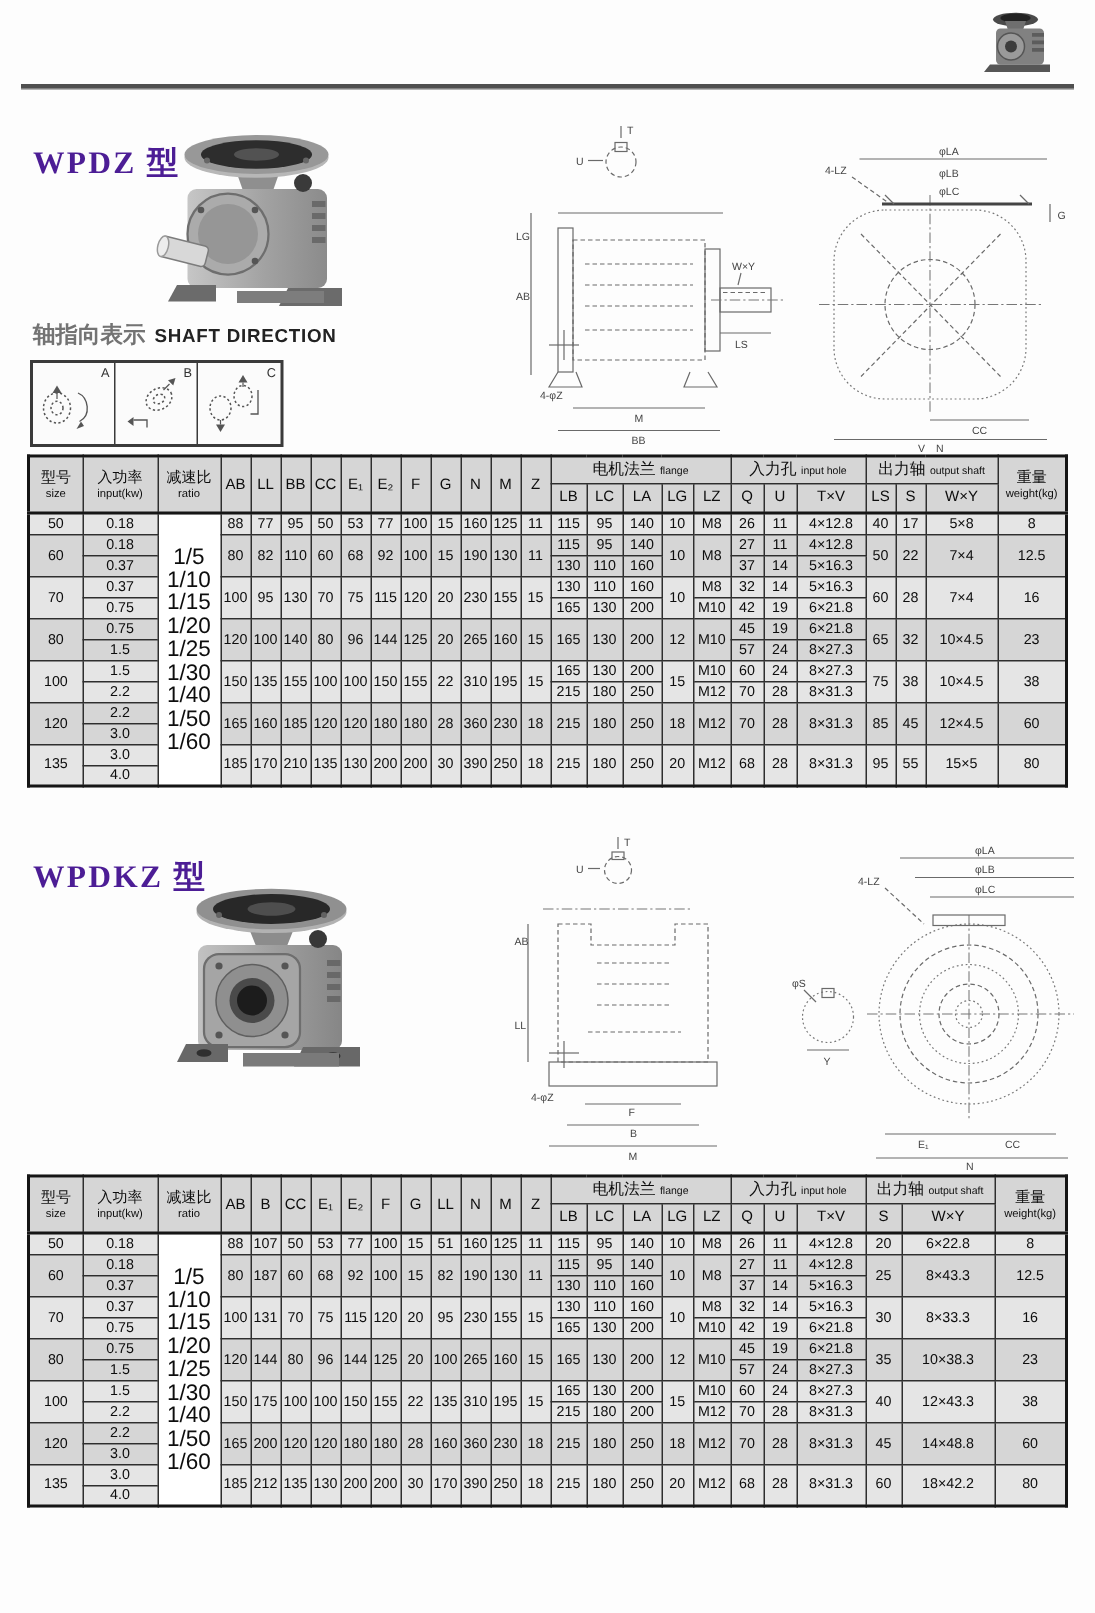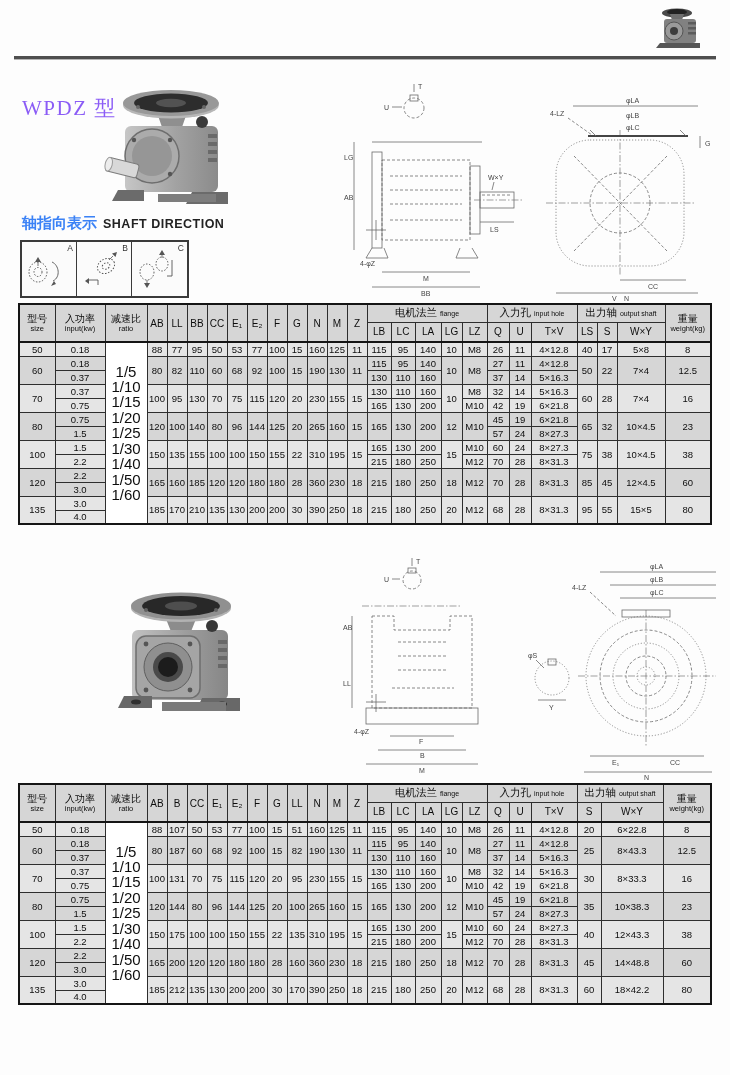--- a/index.html
+++ b/index.html
@@ -1,23 +1,23 @@
 <!DOCTYPE html>
 <html><head>
 <meta charset="utf-8">
 <style>
   *{margin:0;padding:0;box-sizing:border-box}
   html,body{background:#ffffff}
   body{font-family:"Liberation Sans",sans-serif;color:#111}
   .page{position:relative;width:730px;height:1075px;background:#fdfdfd;overflow:hidden}
   .abs{position:absolute}
   .toprule{left:14px;top:56px;width:702px;height:4px;background:#4f4f4f;border-bottom:1px solid #b5b5b5}
-  .model-heading{font-family:"Liberation Serif",serif;font-weight:normal;font-size:21px;letter-spacing:1.5px;color:#8b5cf6;white-space:nowrap}
+  .model-heading{font-family:"Liberation Serif",serif;font-weight:bold;font-size:21px;letter-spacing:1.5px;color:#4c1d95;white-space:nowrap}
   .sd-label{white-space:nowrap}
-  .sd-cn{font-size:15px;font-weight:bold;color:#3b82f6}
+  .sd-cn{font-size:15px;font-weight:bold;color:#737373}
   .sd-en{font-size:12.5px;font-weight:bold;color:#222;margin-left:6px;letter-spacing:.5px}
   .dirbox{display:flex;border:2px solid #3a3a3a;background:#fbfbfb}
   .dircell{width:55px;height:54px;border-right:1.5px solid #3a3a3a;position:relative}
   .dircell:last-child{border-right:none}
   .corner-letter{position:absolute;top:1px;right:3px;font-size:8.5px;color:#333}
   
   table.spec{border-collapse:collapse;table-layout:fixed;font-family:"Liberation Sans",sans-serif;
              font-size:9.5px;color:#0d0d0d;border:2px solid #151515;background:#e5e5e5}
   .spec th,.spec td{border:1px solid #2e2e2e;text-align:center;padding:0;vertical-align:middle;
              font-weight:normal;overflow:hidden;white-space:nowrap}
@@ -521,20 +521,21 @@
             <td rowspan="2">15×5</td>
             <td rowspan="2">80</td>
           </tr>
           <tr>
             <td>4.0</td>
           </tr>
         </tbody>
       </table>
     </div>
 
+  <div class="abs model-heading" style="left:22px;top:570px">WPDKZ 型</div>
 
   <svg class="abs" style="left:106px;top:584px" width="150" height="142" viewBox="0 0 150 142">
     <defs>
       <linearGradient id="bg2" x1="0" y1="0" x2="1" y2="0">
         <stop offset="0" stop-color="#c2c2c2"></stop>
           <stop offset=".55" stop-color="#9e9e9e"></stop>
           <stop offset="1" stop-color="#868686"></stop>
       </linearGradient>
     </defs>
     <path d="M58,30 L92,30 L84,50 L66,50 Z" fill="#8c8c8c"></path>

